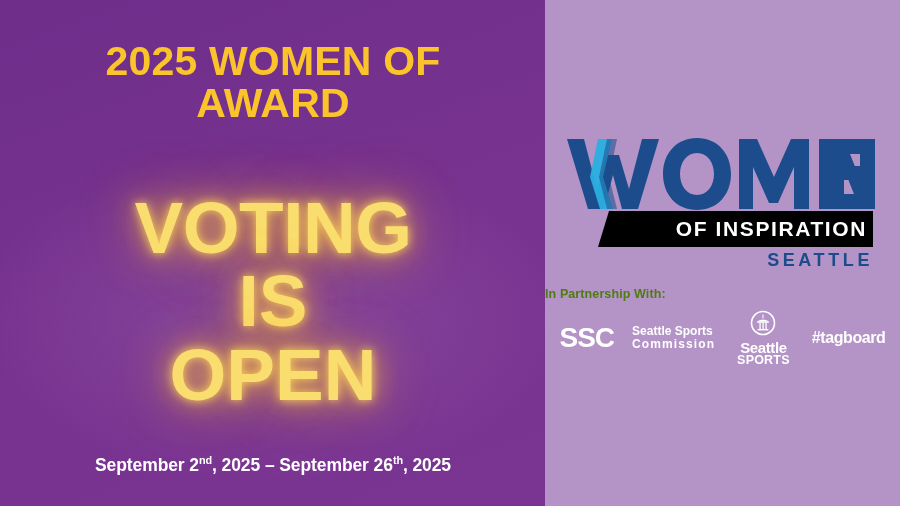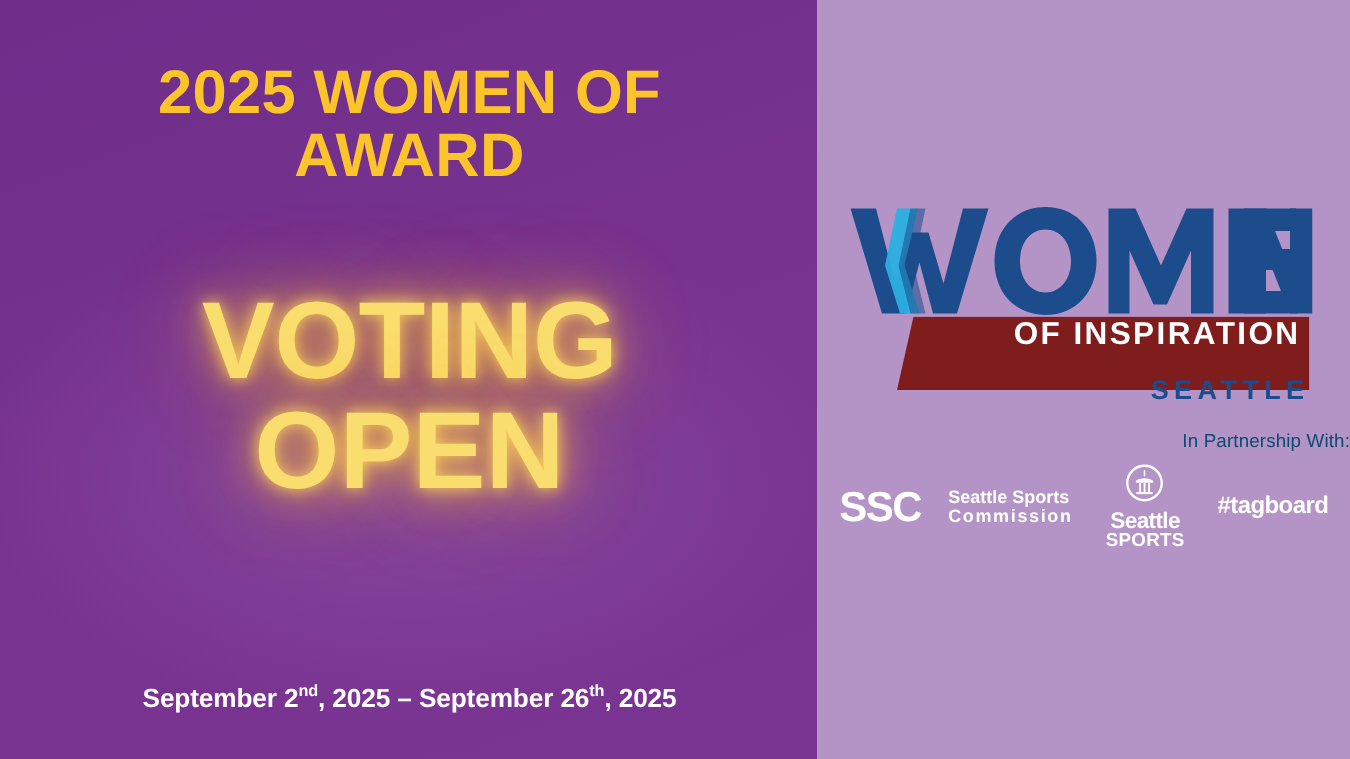--- a/index.html
+++ b/index.html
@@ -100,24 +100,25 @@
     height: 74px;
     width: 306px;
   }
   .logo-women svg { display: block; }
 
   .banner {
     position: absolute;
     left: 31px;
     top: 74px;
     width: 275px;
-    height: 49px;
-    background: #7f1d1d;
+    height: 36px;
+    background: #000000;
     clip-path: polygon(11px 0, 100% 0, 100% 100%, 0 100%);
     display: flex;
+    align-items: center;
     justify-content: flex-end;
     box-sizing: border-box;
     padding-right: 6px;
   }
   .banner-text {
     color: #FFFFFF;
     font-weight: 700;
     font-size: 21px;
     letter-spacing: 1.6px;
     text-transform: uppercase;
@@ -133,23 +134,23 @@
     letter-spacing: 3.6px;
     text-transform: uppercase;
   }
 
   
   .partner-label {
     position: absolute;
     left: 545px;
     top: 287px;
     width: 355px;
-    text-align: right;
-    color: #0c4a6e;
-    font-weight: 400;
+    text-align: left;
+    color: #4d7c0f;
+    font-weight: 700;
     font-size: 12.5px;
     letter-spacing: 0.1px;
   }
 
   .sponsors {
     position: absolute;
     left: 550px;
     top: 310px;
     width: 345px;
     height: 56px;
@@ -218,20 +219,21 @@
   <div class="panel-left"></div>
   <div class="panel-right"></div>
 
   <div class="headline">
     <div>2025 WOMEN OF</div>
     <div>AWARD</div>
   </div>
 
   <div class="glowblock">
     <div class="glow-voting">VOTING</div>
+    <div class="glow-is">IS</div>
     <div class="glow-open">OPEN</div>
   </div>
 
   <div class="dateline"><span>September</span>&nbsp;<span>2</span><sup>nd</sup>,&nbsp;<span>2025</span>&nbsp;<span>–</span>&nbsp;<span>September</span>&nbsp;<span>26</span><sup>th</sup>,&nbsp;<span>2025</span></div>
 
   <div class="logo-wrap">
 
     <div class="logo-women">
       <svg width="306" height="74" viewBox="0 0 306 74" xmlns="http://www.w3.org/2000/svg" aria-hidden="true">
 

